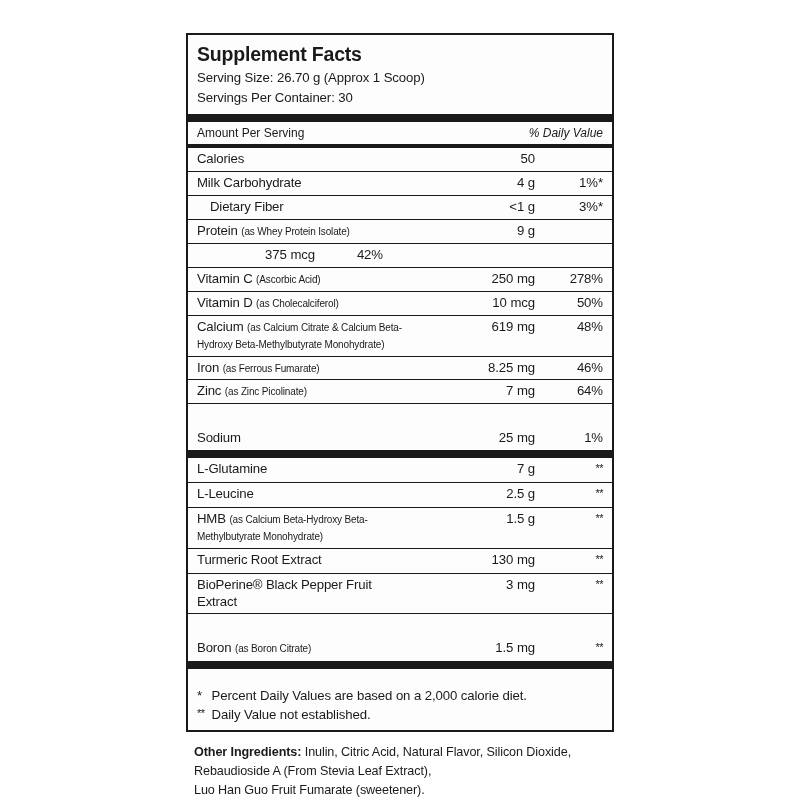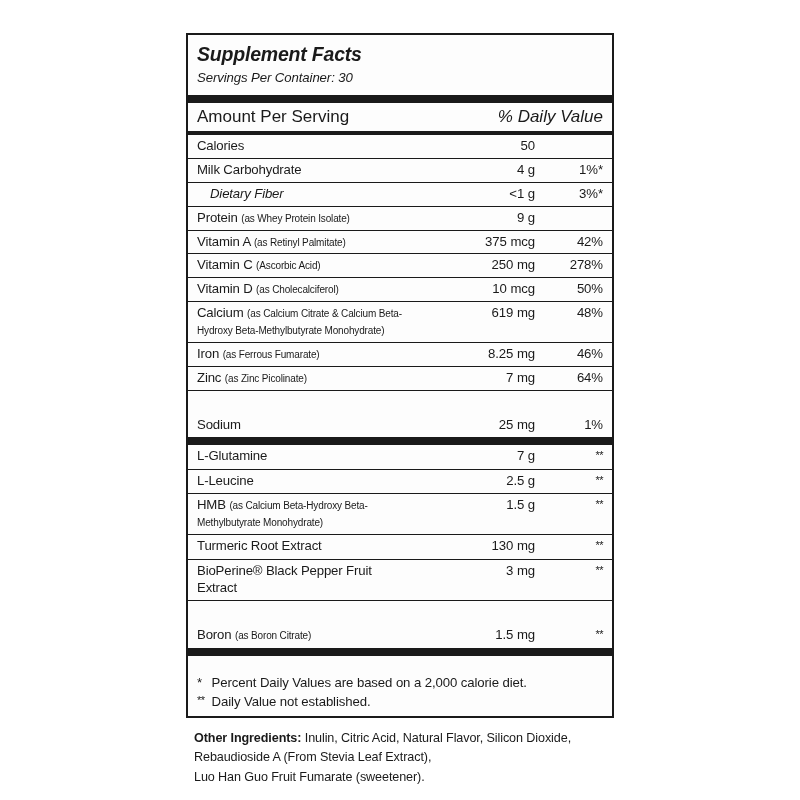--- a/index.html
+++ b/index.html
@@ -27,21 +27,20 @@
   .panel {
     border: 2px solid #1a1a1a;
     background: #fdfdfd;
     box-sizing: border-box;
     width: 100%;
   }
 
   
   .header-block {
     padding: 8px 15px 7px 9px;
-    font-style: italic;
   }
   .facts-title {
     font-size: 19.5px;
     font-weight: bold;
     line-height: 1.15;
     letter-spacing: -0.2px;
     margin-bottom: 3px;
   }
   .serving-line {
     font-size: 13.2px;
@@ -57,21 +56,21 @@
   .rule-med {
     height: 4px;
     background: #1a1a1a;
   }
 
   
   .col-head {
     display: flex;
     align-items: baseline;
     padding: 4px 9px 4px 9px;
-    font-size: 17px;
+    font-size: 12px;
   }
   .col-head .left { flex: 1 1 auto; }
   .col-head .right { flex: 0 0 auto; font-style: italic; }
 
   
   .rows { }
   .nrow {
     display: flex;
     align-items: flex-start;
     padding: 3px 9px 3px 9px;
@@ -98,21 +97,21 @@
   .nrow .dv {
     flex: 0 0 68px;
     text-align: right;
     letter-spacing: -0.1px;
   }
   .nrow .dv .dstar {
     font-size: 11px;
     vertical-align: 2px;
     letter-spacing: -0.5px;
   }
-  .indent { padding-left: 13px; font-style: italic; }
+  .indent { padding-left: 13px; }
 
   
   .footnotes {
     padding: 18px 9px 5px 9px;
     font-size: 13.2px;
     line-height: 1.42;
     letter-spacing: -0.1px;
   }
   .footnotes .fn .mk {
     display: inline-block;
@@ -137,20 +136,21 @@
 </style>
 </head>
 <body>
 
 <div id="label-root">
 
   <div class="panel">
 
     <div class="header-block">
       <div class="facts-title">Supplement Facts</div>
+      <div class="serving-line">Serving Size: 26.70 g (Approx 1 Scoop)</div>
       <div class="serving-line">Servings Per Container: 30</div>
     </div>
 
     <div class="rule-thick"></div>
 
     <div class="col-head">
       <div class="left">Amount Per Serving</div>
       <div class="right">% Daily Value</div>
     </div>
 
@@ -171,21 +171,20 @@
           <div class="nm indent"><span>Dietary Fiber</span></div>
           <div class="amt">&lt;1 g</div>
           <div class="dv">3%*</div>
         </div>
         <div class="nrow">
           <div class="nm"><span>Protein</span> <span class="sub">(as Whey Protein Isolate)</span></div>
           <div class="amt">9 g</div>
           <div class="dv"></div>
         </div>
         <div class="nrow">
-          <div class="nm"><span>Vitamin A</span> <span class="sub">(as Retinyl Palmitate)</span></div>
           <div class="amt">375 mcg</div>
           <div class="dv">42%</div>
         </div>
         <div class="nrow">
           <div class="nm"><span>Vitamin C</span> <span class="sub">(Ascorbic Acid)</span></div>
           <div class="amt">250 mg</div>
           <div class="dv">278%</div>
         </div>
         <div class="nrow">
           <div class="nm"><span>Vitamin D</span> <span class="sub">(as Cholecalciferol)</span></div>

